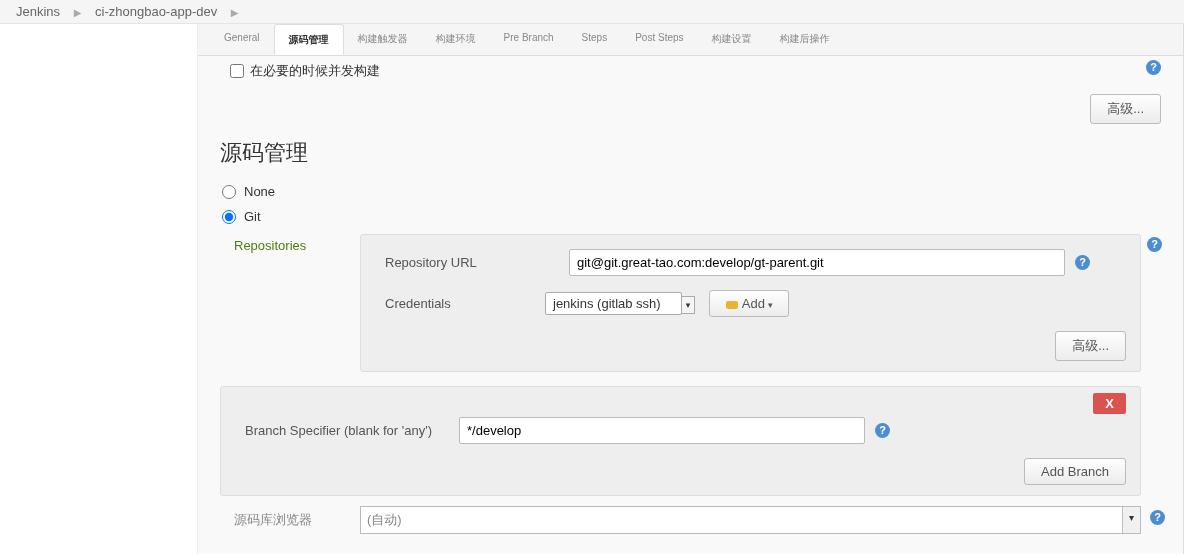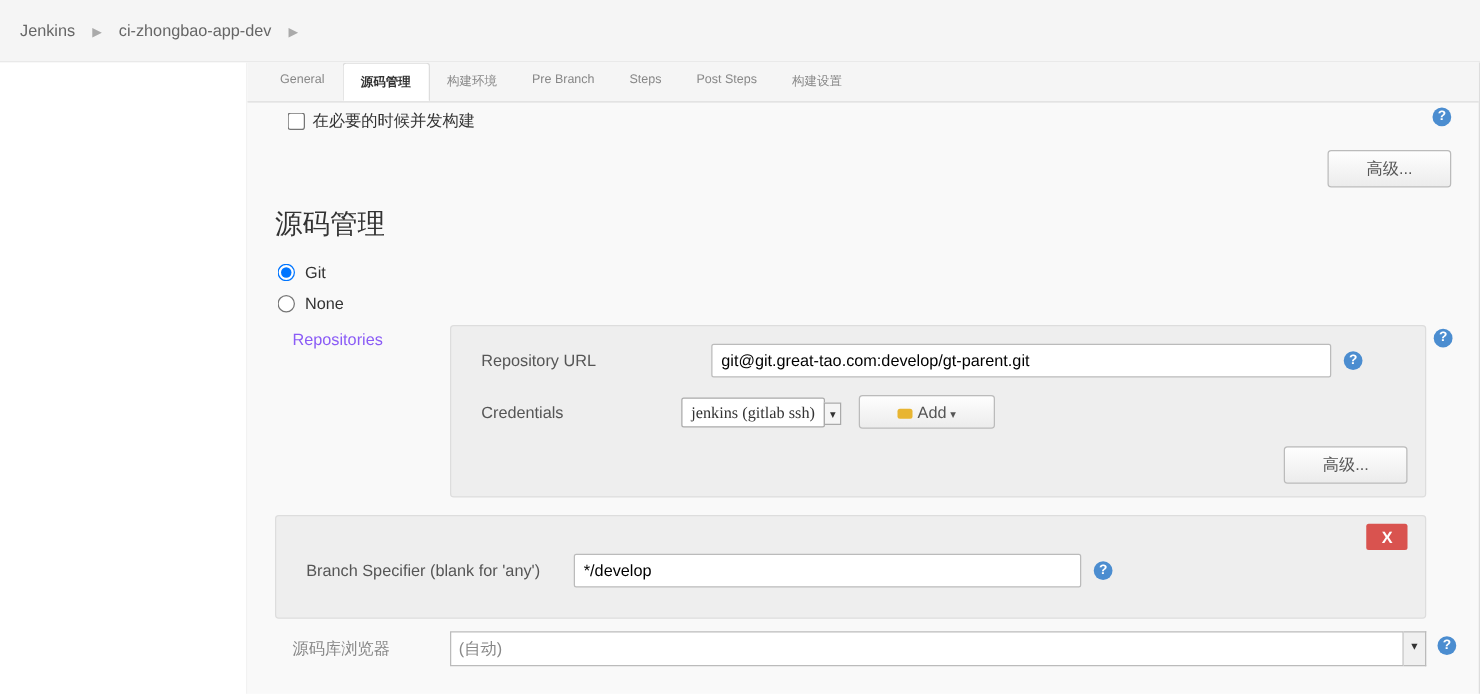--- a/index.html
+++ b/index.html
@@ -7,21 +7,21 @@
       font-family: Arial, "Microsoft YaHei", sans-serif;
       font-size: 13px;
       background: #fff;
       color: #333;
       width: 1184px;
       height: 555px;
       overflow: hidden;
     }
     .breadcrumb {
       background: #f5f5f5;
-      padding: 17px 12px;
+      padding: 4px 12px;
       border-bottom: 1px solid #e5e5e5;
       font-size: 13px;
       color: #666;
     }
     .breadcrumb a { color: #666; text-decoration: none; margin: 0 4px; }
     .breadcrumb .sep { color: #aaa; margin: 0 6px; font-size: 10px; }
     .main-wrap {
       display: flex;
       width: 100%;
       height: calc(100% - 25px);
@@ -92,21 +92,21 @@
     .top-row .help-icon {
       position: absolute;
       right: 4px;
       top: -2px;
     }
     .btn {
       display: inline-block;
       background: linear-gradient(#fefefe, #ececec);
       border: 1px solid #bbb;
       border-radius: 3px;
-      padding: 5px 30px;
+      padding: 5px 16px;
       color: #555;
       font-size: 13px;
       cursor: pointer;
       text-align: right;
     }
     .btn-row-right {
       text-align: right;
       margin-top: 8px;
       margin-bottom: 12px;
       padding-right: 4px;
@@ -125,21 +125,21 @@
       gap: 8px;
       color: #333;
     }
     .radio-row input[type=radio] { width: 14px; height: 14px; }
     .config-block {
       display: flex;
       margin-top: 6px;
     }
     .config-label {
       width: 140px;
-      color: #8b5cf6;
+      color: #4d7c0f;
       padding-left: 18px;
       padding-top: 4px;
     }
     .grey-panel {
       flex: 1;
       background: #eeeeee;
       border: 1px solid #ddd;
       border-radius: 3px;
       padding: 14px 14px 10px 14px;
       margin-left: 4px;
@@ -171,24 +171,23 @@
       padding: 5px 7px;
       border: 1px solid #bbb;
       border-radius: 2px;
       font-size: 13px;
     }
     .select-box {
       display: inline-flex;
       align-items: center;
       border: 1px solid #aaa;
       background: #fff;
-      padding: 3px 7px 3px 7px;
+      padding: 3px 20px 3px 7px;
       border-radius: 2px;
       font-size: 13px;
-      font-family: Liberation Serif, serif;
     }
     .select-arrow {
       border: 1px solid #aaa;
       padding: 3px 4px;
       background: #f5f5f5;
       font-size: 9px;
       margin-left: -1px;
     }
     .add-btn {
       margin-left: 10px;
@@ -271,48 +270,50 @@
   <a>ci-zhongbao-app-dev</a>
   <span class="sep">▶</span>
 </div>
 
 <div class="main-wrap">
   <div class="left-pane"></div>
   <div class="content">
     <div class="tabs">
       <div class="tab">General</div>
       <div class="tab active">源码管理</div>
+      <div class="tab">构建触发器</div>
       <div class="tab">构建环境</div>
       <div class="tab">Pre Branch</div>
       <div class="tab">Steps</div>
       <div class="tab">Post Steps</div>
       <div class="tab">构建设置</div>
+      <div class="tab">构建后操作</div>
     </div>
 
     <div class="body-area">
       <div class="top-row">
         <label class="row-checkbox">
           <input type="checkbox" style="">
           <span>在必要的时候并发构建</span>
         </label>
         <span class="help-icon">?</span>
       </div>
       <div class="btn-row-right">
         <span class="btn">高级...</span>
       </div>
 
       <h2 class="section-title">源码管理</h2>
 
       <label class="radio-row">
+        <input type="radio" name="scm" style="">
+        <span>None</span>
+      </label>
+      <label class="radio-row">
         <input type="radio" name="scm" checked="" style="">
         <span>Git</span>
-      </label>
-      <label class="radio-row">
-        <input type="radio" name="scm" style="">
-        <span>None</span>
       </label>
 
       <div class="config-block">
         <div class="config-label">Repositories</div>
         <div class="grey-panel">
           <span class="help-icon help-top">?</span>
 
           <div class="field-row">
             <div class="field-label">Repository URL</div>
             <div class="field-input">
@@ -344,20 +345,23 @@
           <div class="red-x-wrap">
             <button class="red-x">X</button>
           </div>
           <div class="field-row">
             <div class="field-label" style="width:200px">Branch Specifier (blank for 'any')</div>
             <div class="field-input" style="max-width:430px">
               <input type="text" value="*/develop" style="">
             </div>
             <span class="help-icon" style="margin-left:10px">?</span>
           </div>
+          <div class="panel-btn-row">
+            <span class="btn">Add Branch</span>
+          </div>
         </div>
       </div>
 
       <div class="browser-row">
         <div class="browser-label">源码库浏览器</div>
         <div class="auto-select">
           <div class="auto-select-box">(自动)</div>
           <div class="auto-select-arrow">▾</div>
         </div>
         <span class="help-icon" style="position:absolute;right:0;top:4px">?</span>

